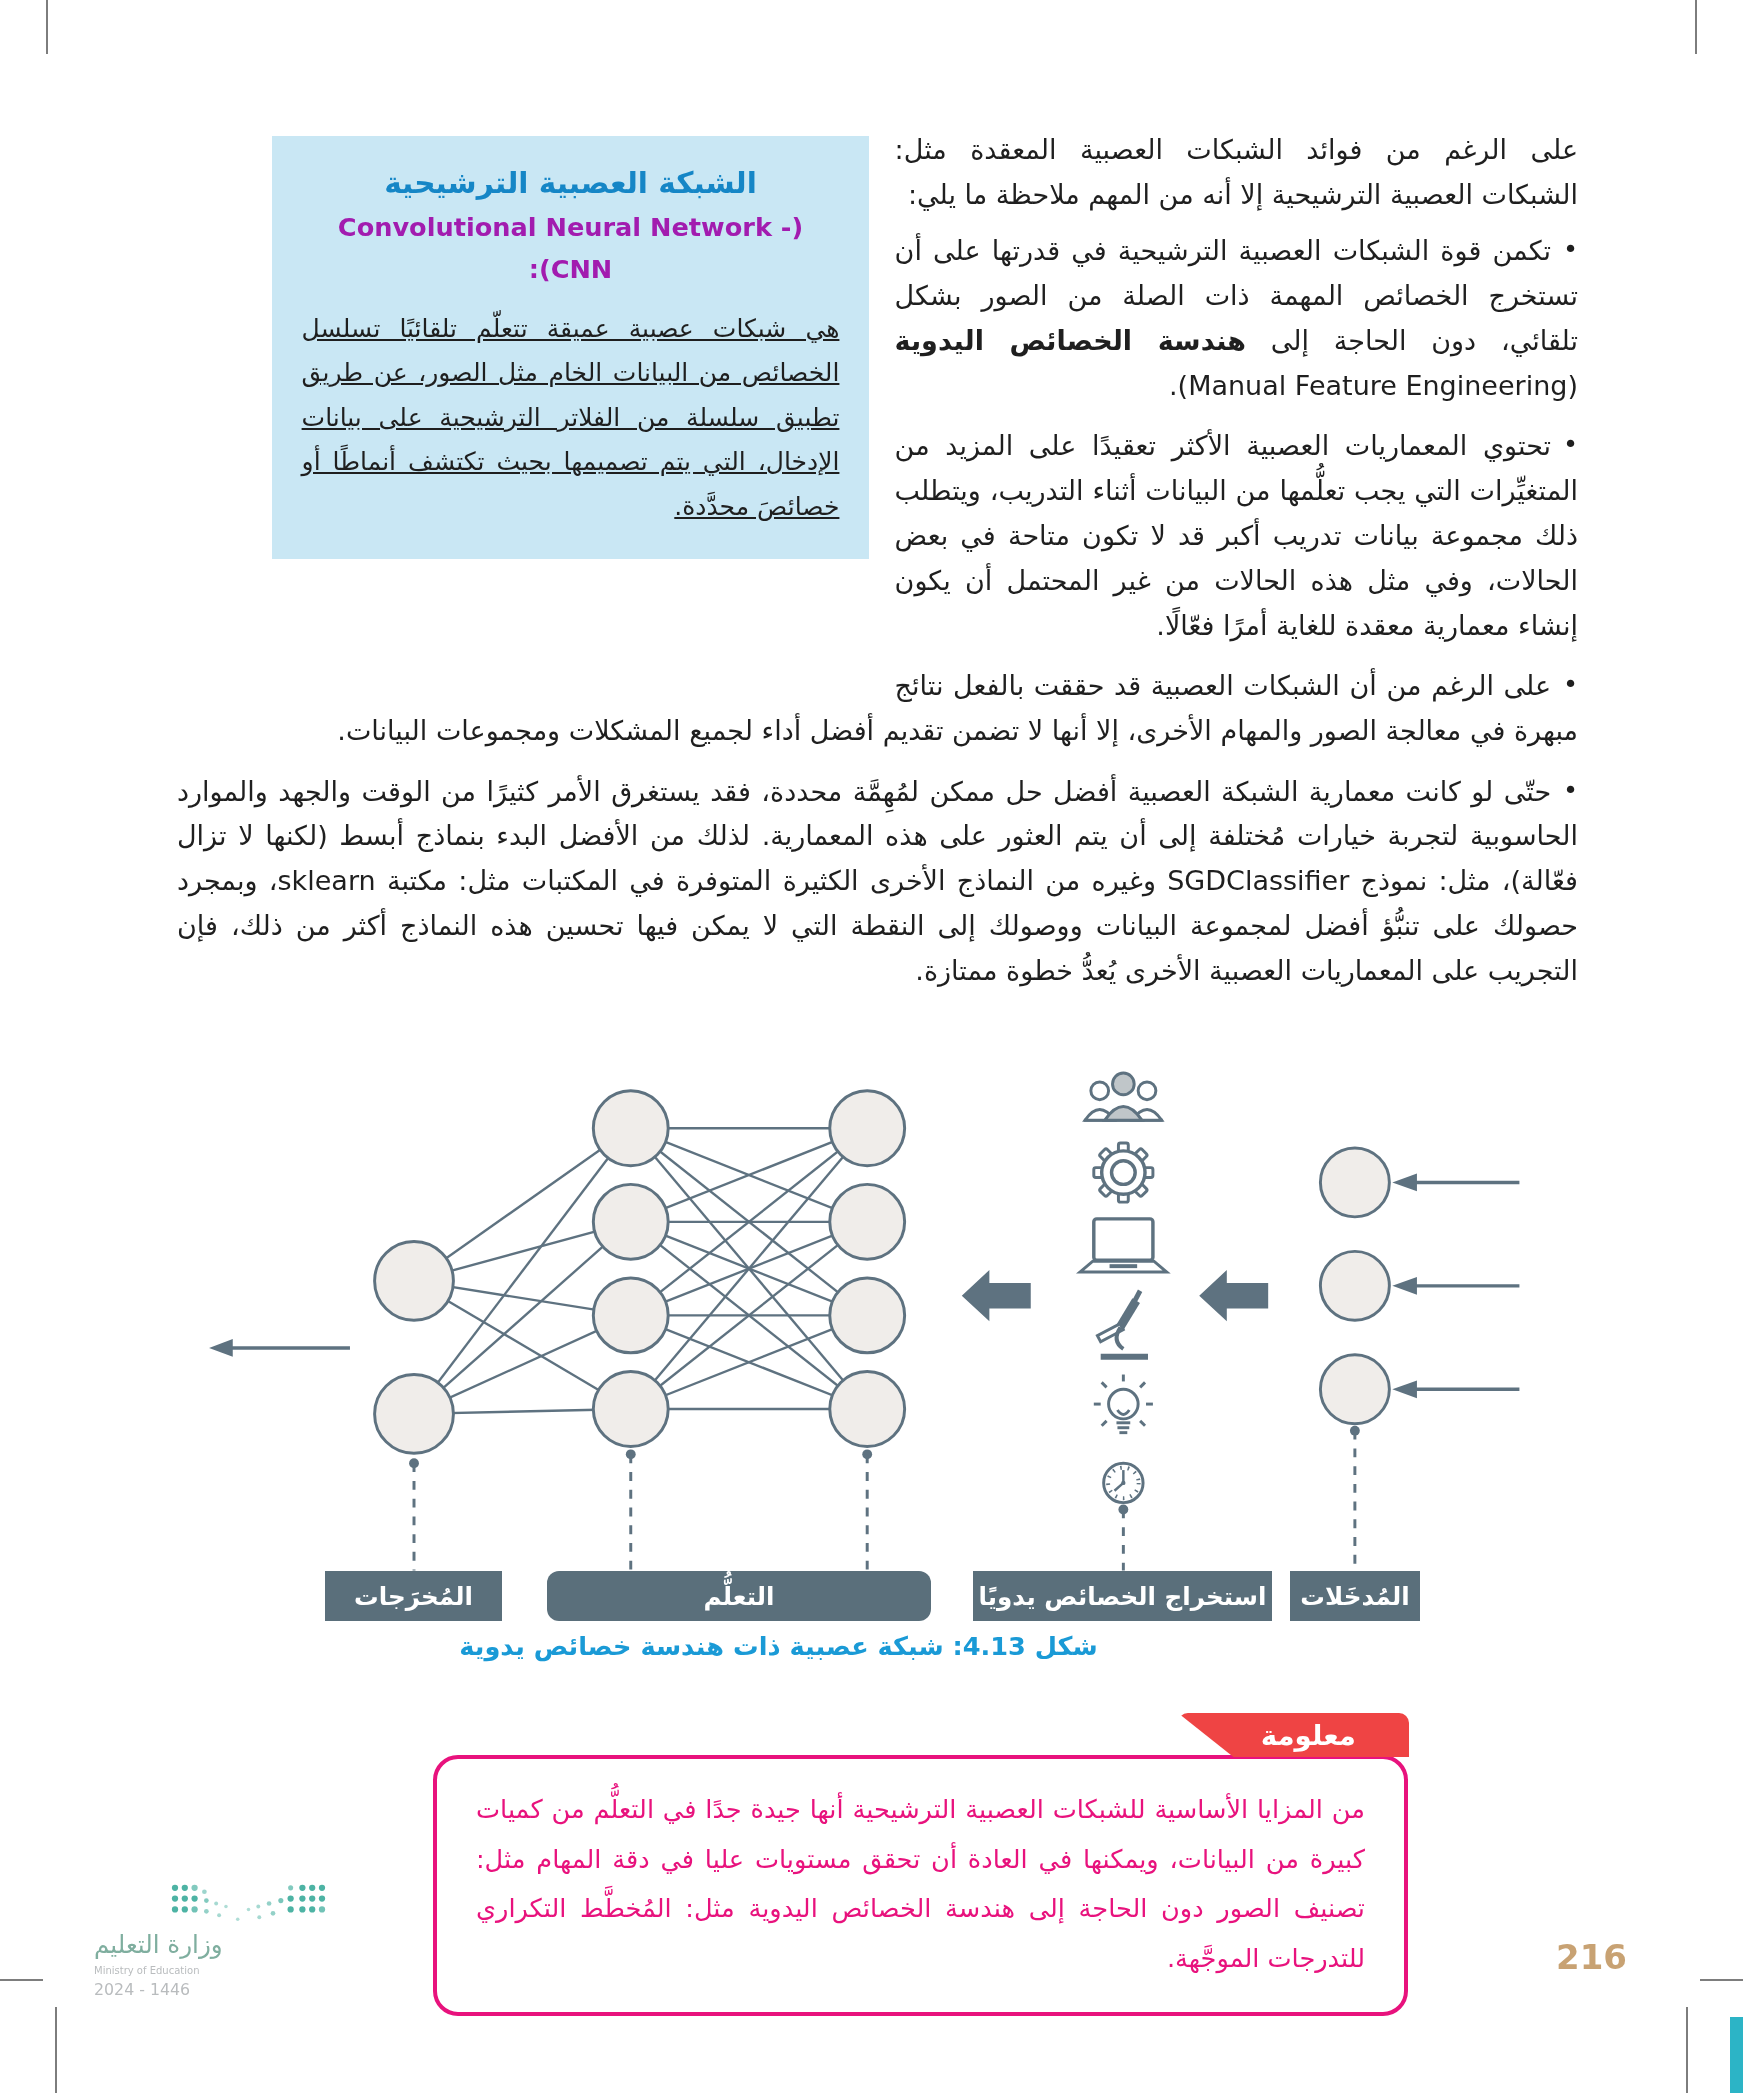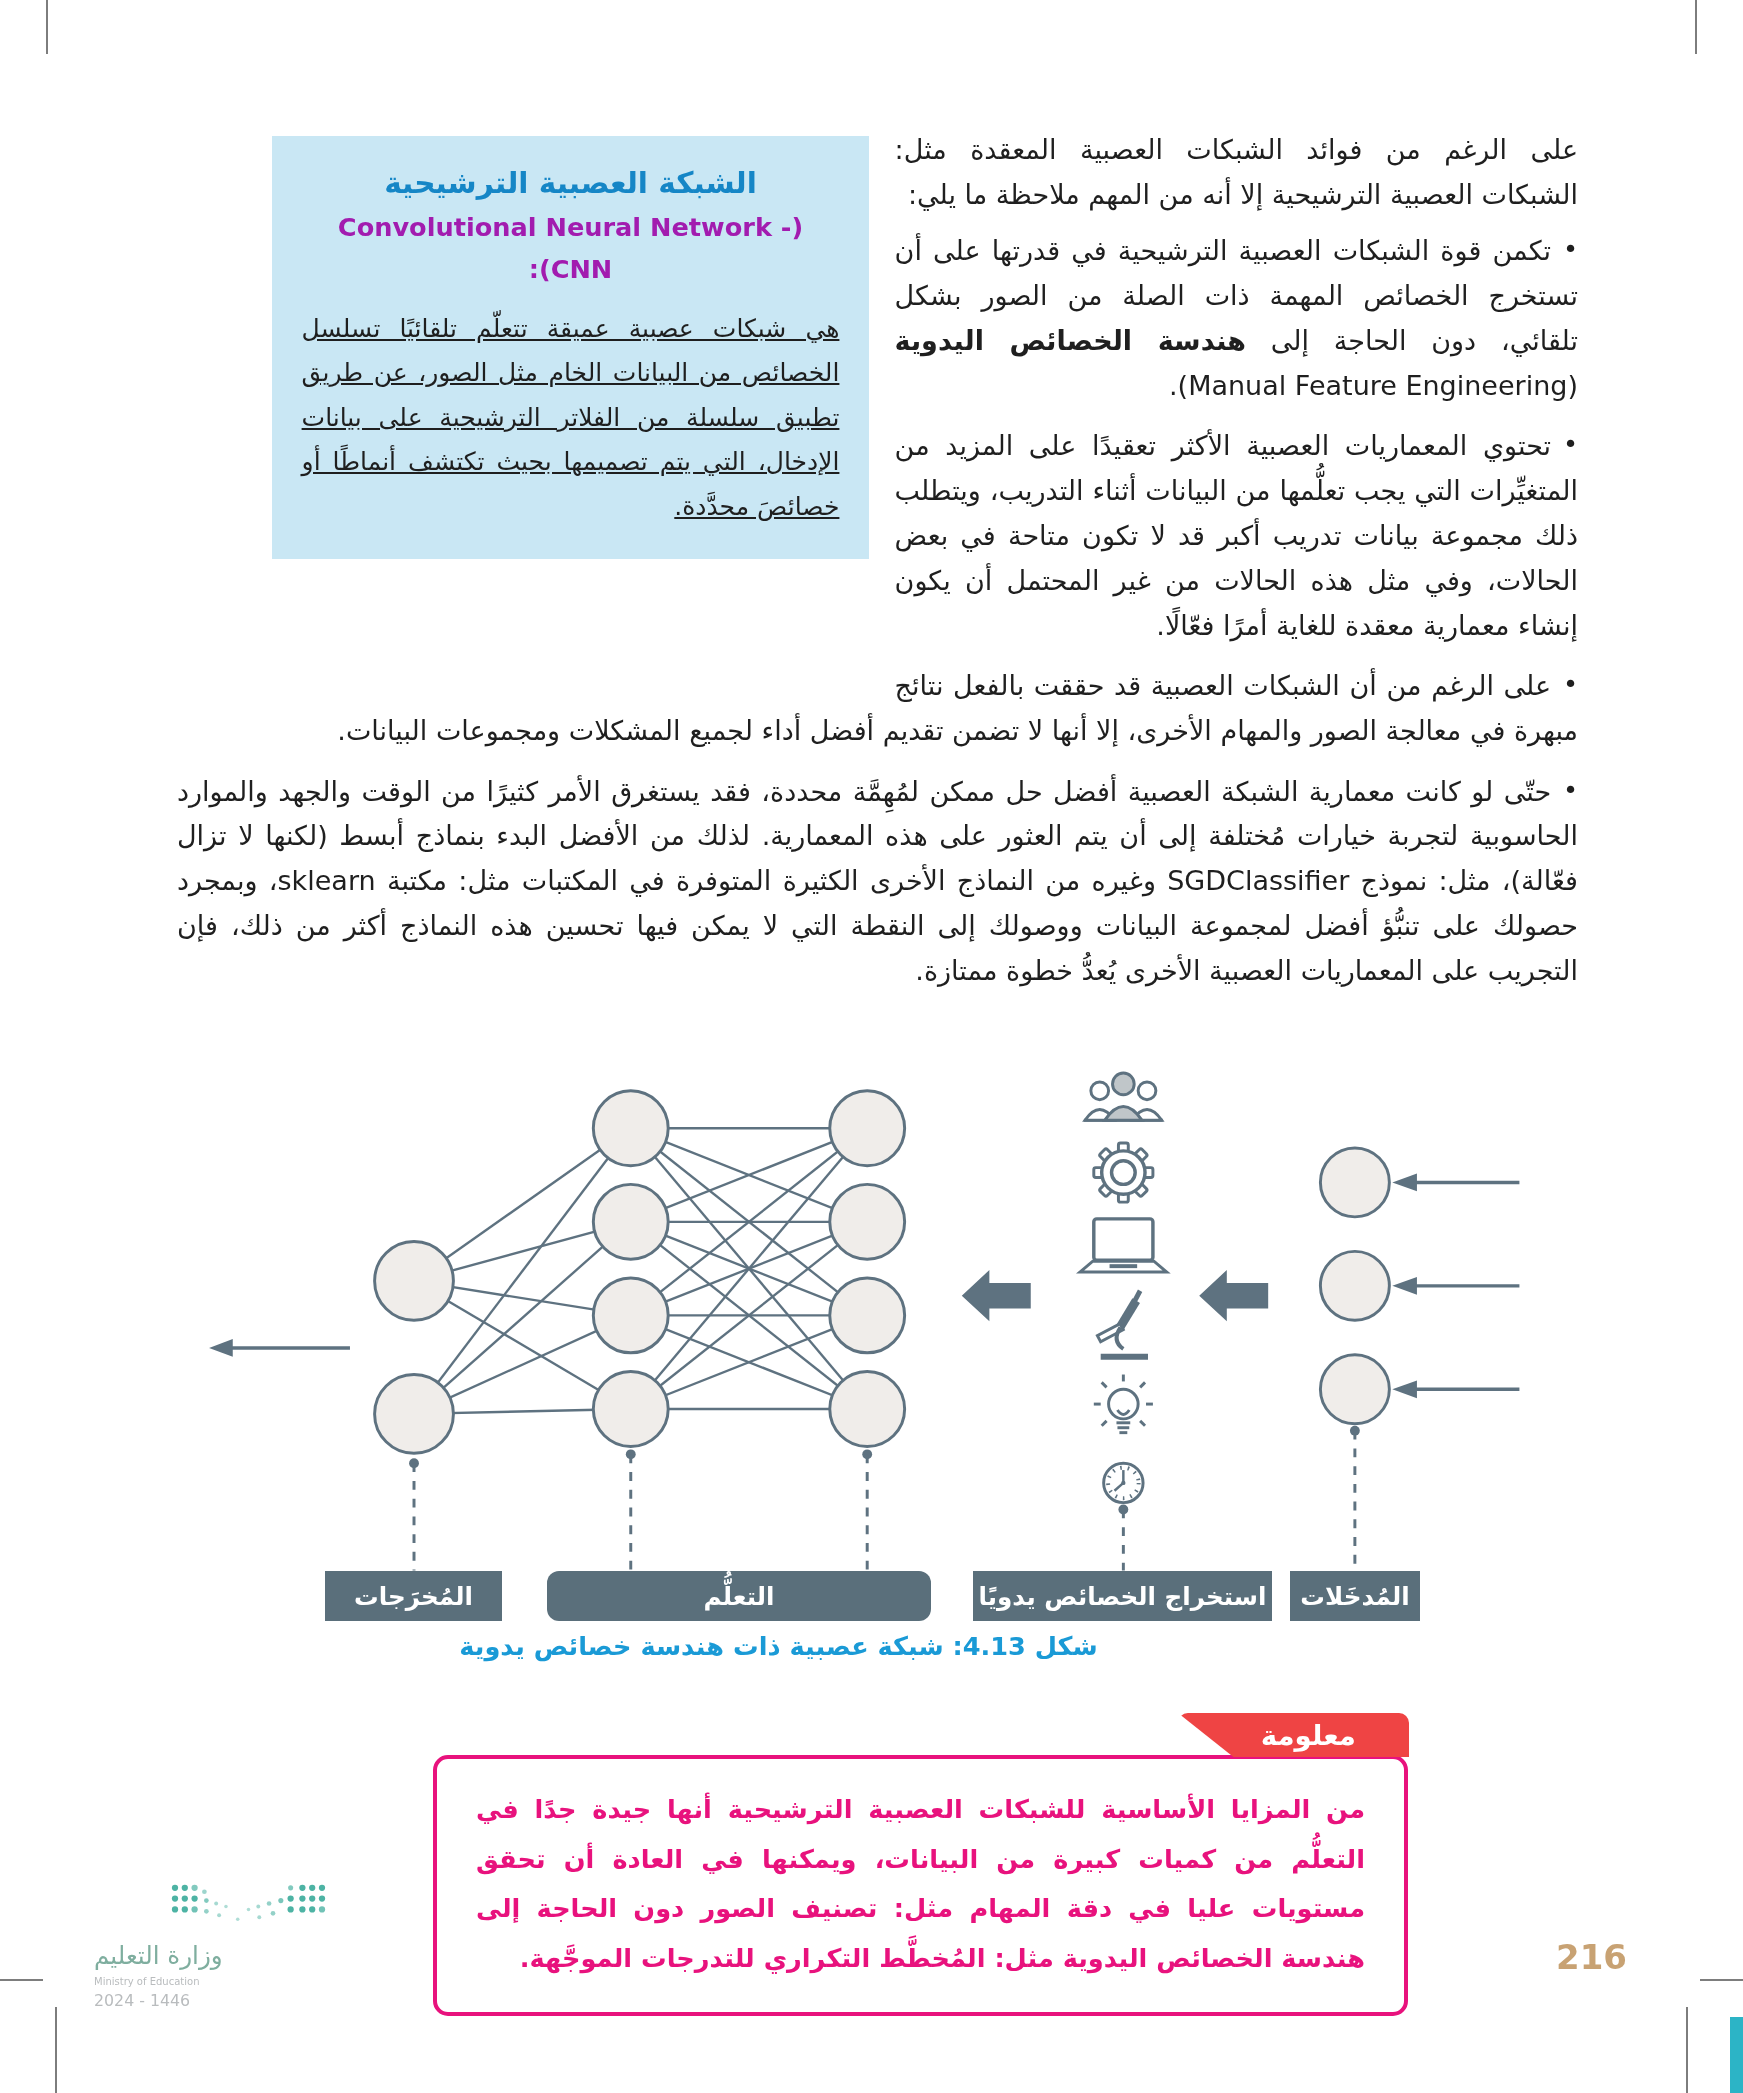--- a/index.html
+++ b/index.html
@@ -40,28 +40,28 @@
   .info-tab {
     position:absolute; left:1178px; top:1713px; width:231px; height:44px;
     background:#ef4444; clip-path:polygon(0 0,100% 0,100% 100%,24% 100%);
     border-radius:9.9px 9.9px 0 0;
     color:#fff; font-weight:bold; font-size:27.6px;
     display:flex; align-items:center; justify-content:center;
     padding-left:29.6px; z-index:2; direction:rtl;
   }
   .info-box {
     position:absolute; left:433px; top:1755px; width:975px; min-height:179px;
-    border:4.9px solid #e8127d; border-radius:15px; background:#fff;
+    border:4.9px solid #e8127d; border-radius:25px; background:#fff;
     padding:25.6px 39px 27.6px; direction:rtl; text-align:justify;
-    color:#e8127d; font-weight:bold; font-size:25.6px; line-height:1.95; z-index:1;
+    color:#e8127d; font-weight:normal; font-size:25.6px; line-height:1.95; z-index:1;
   }
   
   .moe { position:absolute; left:94px; top:1880px; width:296px; }
   .moe-dots { margin-left:71px; display:block; }
-  .moe-ar { color:#7fae9f; font-size:24.6px; letter-spacing:1px; margin-top:12px; direction:rtl; text-align:left; width:167px; }
+  .moe-ar { color:#7fae9f; font-size:24.6px; letter-spacing:1px; margin-top:1px; direction:rtl; text-align:left; width:167px; }
   .moe-en { color:#b9bcbe; font-size:10px; margin-top:5.9px; }
   .moe-yr { color:#b9bcbe; font-size:15.8px; margin-top:3.9px; }
   .page-num { position:absolute; left:1556px; top:1937px; font-size:34px; font-weight:bold; color:#c8a273; }
   .side-tab { position:absolute; left:1730px; top:2017px; width:13.8px; height:76px; background:#2cb4c6; }
 </style>
 </head>
 <body>
 
 <div class="page">
 

